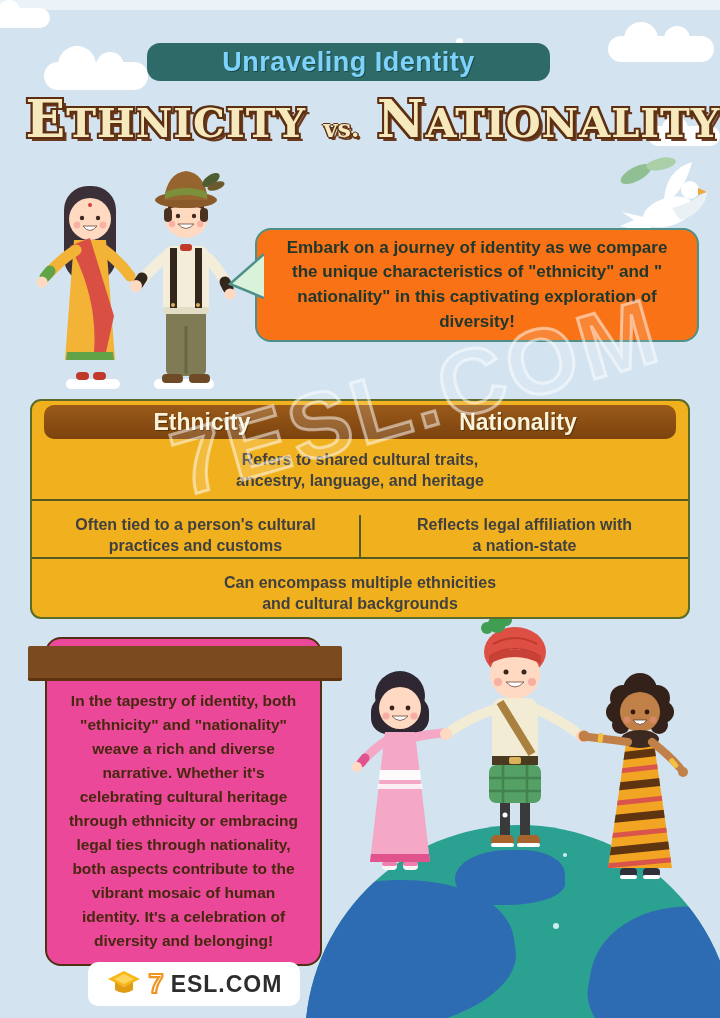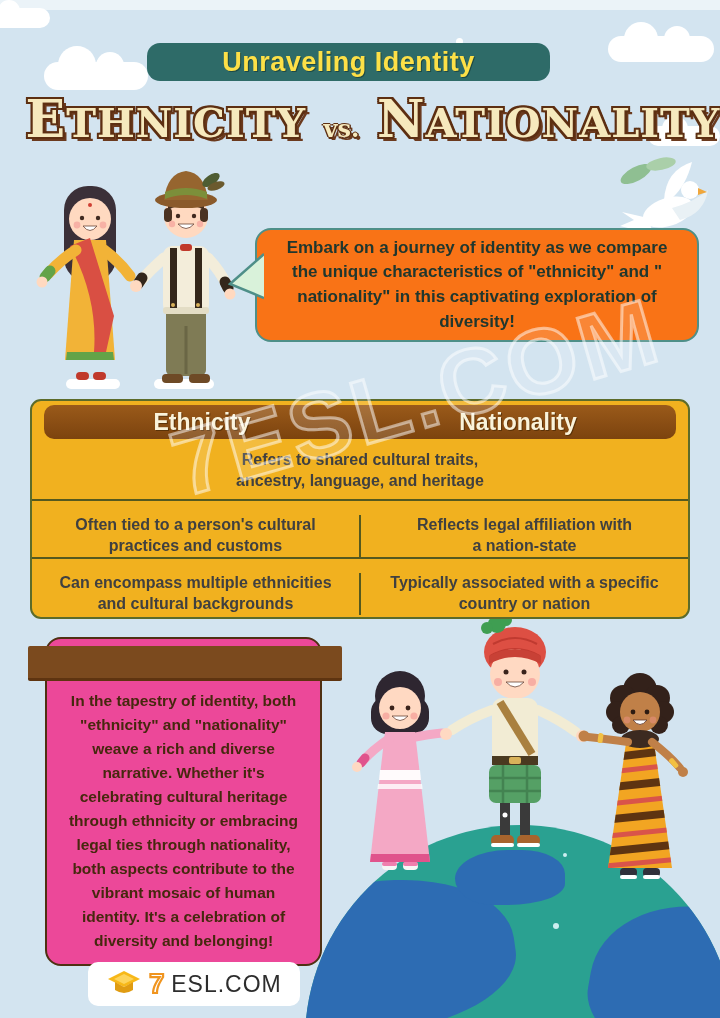--- a/index.html
+++ b/index.html
@@ -8,21 +8,21 @@
   .top-haze{position:absolute;left:0;top:0;width:720px;height:10px;background:rgba(255,255,255,.55);z-index:1;}
 
   
   .cloud{position:absolute;background:#fff;border-radius:40px;z-index:1;}
   .cloud .puff{position:absolute;background:#fff;border-radius:50%;}
   .sparkle{position:absolute;left:456px;top:38px;width:7px;height:7px;border-radius:50%;background:#fff;z-index:1;}
 
   
   .banner{position:absolute;left:147px;top:43px;width:403px;height:38px;background:#2e6b68;
           border-radius:13px;display:flex;align-items:center;justify-content:center;z-index:4;}
-  .banner span{font-size:27px;font-weight:bold;color:#fde047;letter-spacing:.5px;
+  .banner span{font-size:27px;font-weight:bold;color:#7dd3fc;letter-spacing:.5px;
           text-shadow:1px 1px 0 #1d4945;}
 
   
   .main-title{position:absolute;left:0;top:88px;width:720px;text-align:center;z-index:4;
           font-family:"DejaVu Serif",serif;font-weight:bold;color:#f6e9bd;padding-left:13px;}
   .main-title .tw{display:inline-block;font-size:40px;letter-spacing:1px;text-transform:uppercase;
           text-shadow:2px 0 0 #5d2f12,-2px 0 0 #5d2f12,0 2px 0 #5d2f12,0 -2px 0 #5d2f12,
                       2px 2px 0 #5d2f12,-2px 2px 0 #5d2f12,2px -2px 0 #5d2f12,-2px -2px 0 #5d2f12,
                       4px 4px 0 #6b3a1e;}
   .main-title .tw::first-letter{font-size:52px;}
@@ -73,21 +73,21 @@
           border:2px solid #4f3012;border-radius:16px;z-index:6;box-sizing:border-box;}
   .card-text{position:absolute;left:8px;right:8px;top:50px;text-align:center;white-space:pre-line;
           font-size:15.5px;font-weight:bold;color:#46280e;line-height:1.55;}
   .card-bar{position:absolute;left:28px;top:646px;width:314px;height:32px;background:#7b4a1e;
           border-bottom:3px solid #5e3410;border-radius:2px;z-index:7;}
 
   
   .logo{position:absolute;left:88px;top:962px;width:212px;height:44px;background:#fff;
           border-radius:10px;display:flex;align-items:center;justify-content:center;gap:7px;z-index:8;}
   .logo .seven{font-size:27px;font-weight:800;color:#fff;-webkit-text-stroke:2.2px #f0951f;}
-  .logo .rest{font-size:23px;font-weight:400;color:#2d2d2d;letter-spacing:1px;}
+  .logo .rest{font-size:23px;font-weight:700;color:#2d2d2d;letter-spacing:1px;}
 </style>
 </head>
 <body>
 
 <div class="poster">
   <div class="top-haze"></div>
 
   <div class="cloud" style="left:-14px;top:8px;width:64px;height:20px;">
     <div class="puff" style="left:12px;top:-8px;width:22px;height:22px;"></div>
   </div>
@@ -203,22 +203,20 @@
       </div>
       <div class="trow">
         <div class="tcell">Often tied to a person's cultural
 practices and customs</div>
         <div class="tcell rightcell">Reflects legal affiliation with
 a nation-state</div>
       </div>
       <div class="trow">
         <div class="tcell">Can encompass multiple ethnicities
 and cultural backgrounds</div>
-        <div class="tcell rightcell">Typically associated with a specific
-country or nation</div>
       </div>
     </div>
   </div>
 
   <div class="globe">
     <div class="land" style="left:-40px;top:55px;width:250px;height:150px;border-radius:45% 60% 55% 40%/50% 55% 45% 60%;transform:rotate(-8deg);"></div>
     <div class="land" style="left:285px;top:80px;width:190px;height:160px;border-radius:60% 40% 50% 55%/55% 45% 60% 40%;transform:rotate(10deg);"></div>
     <div class="land" style="left:150px;top:25px;width:110px;height:55px;border-radius:55% 45% 60% 40%/60% 50% 45% 55%;"></div>
 
     <div class="speck" style="left:248px;top:98px;width:6px;height:6px;"></div>

